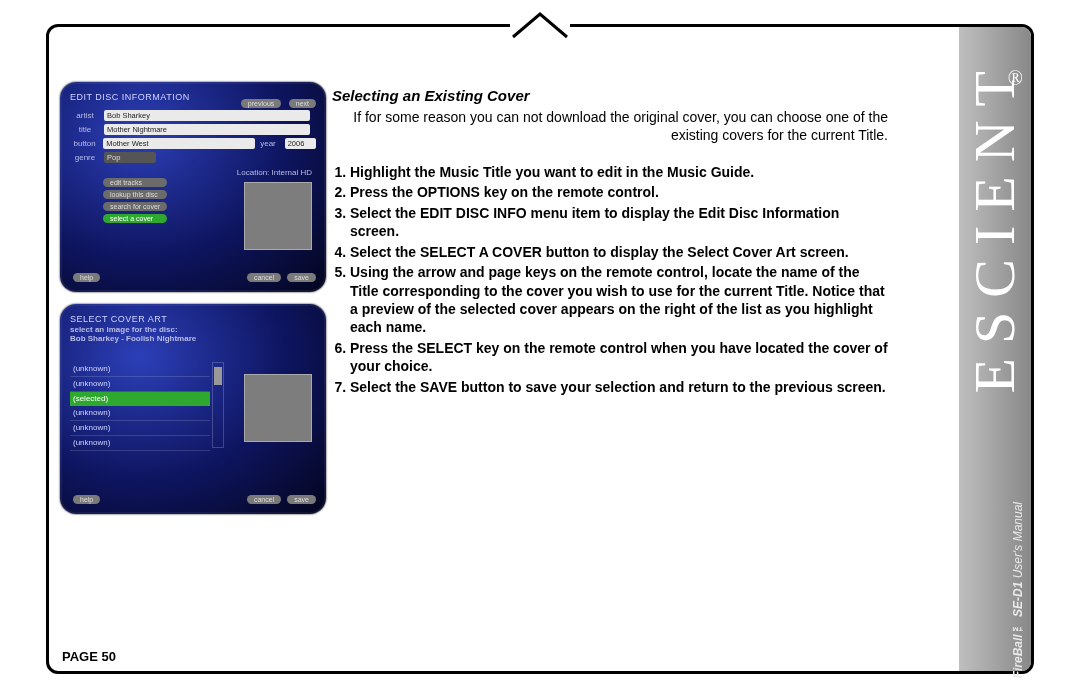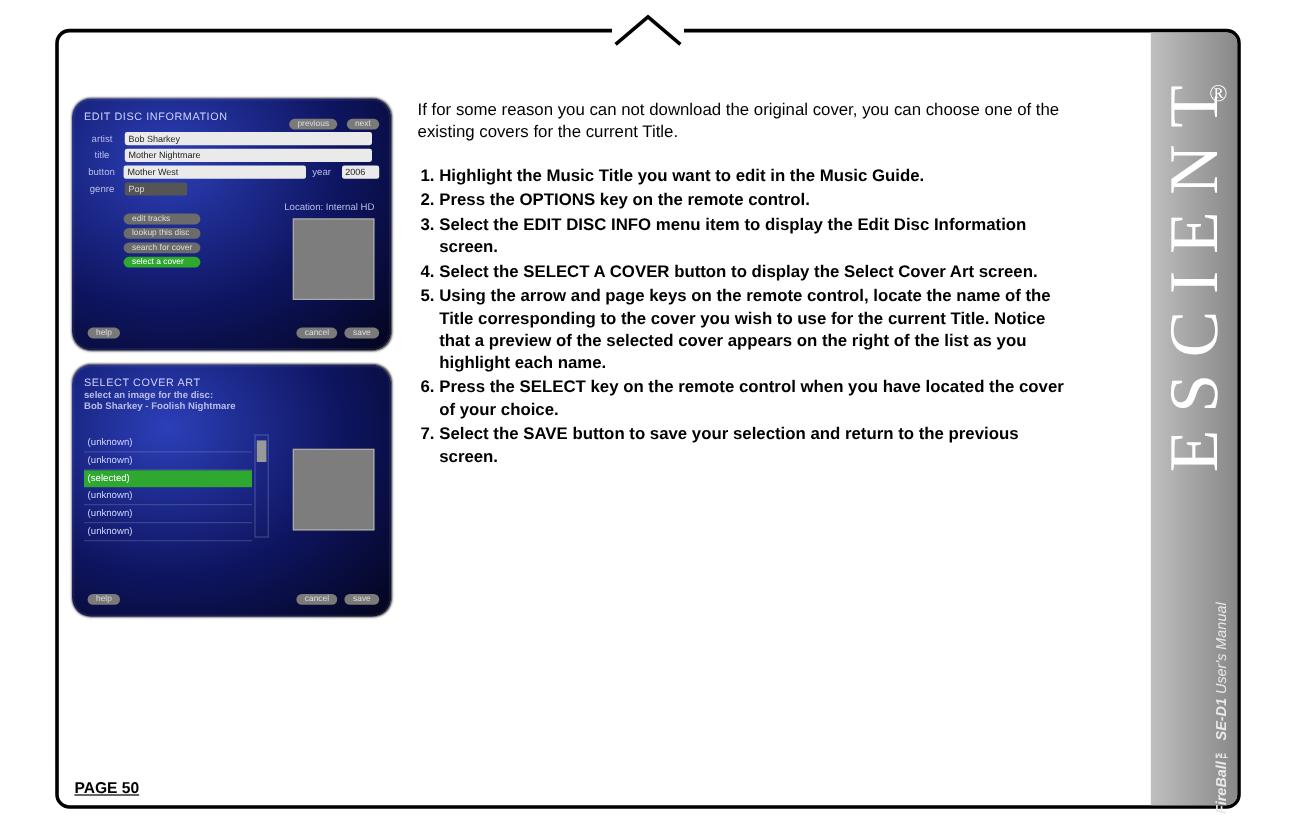--- a/index.html
+++ b/index.html
@@ -78,21 +78,21 @@
     white-space: nowrap;
   }
   .doc-vertical .bold-it { font-weight: bold; font-style: italic; }
   .doc-vertical .light-it { font-style: italic; }
   .content {
     position: absolute;
     left: 60px;
     top: 82px;
     width: 900px;
     display: flex;
-    gap: 18px;
+    gap: 2px;
   }
   .screens {
     width: 270px;
     flex-shrink: 0;
   }
   .screen {
     width: 266px;
     height: 210px;
     background: radial-gradient(ellipse at 30% 25%, #2c3fb8 0%, #0e1560 55%, #03041c 100%);
     border-radius: 16px;
@@ -222,35 +222,34 @@
     font-size: 14px;
     line-height: 1.32;
     padding-right: 72px;
   }
   .sec-title {
     font-weight: bold;
     font-style: italic;
     font-size: 15px;
     margin: 4px 0 2px;
   }
-  .intro { margin: 0 0 18px 0; }
+  .intro { margin: 0 0 18px 0; text-align: right; }
   .lead-bold { font-weight: bold; margin: 0 0 2px 0; }
   ol.steps {
     font-weight: bold;
     margin: 0 0 0 18px;
     padding: 0;
   }
   ol.steps li { margin-bottom: 2px; }
   .page-num {
     position: absolute;
     left: 62px;
     bottom: 34px;
     font-weight: bold;
     font-size: 13px;
-    text-decoration: underline;
   }
 </style>
 </head>
 <body>
 
 <div class="notch">
   <svg width="60" height="32" viewBox="0 0 60 32">
     <polyline points="3,29 30,6 57,29" fill="#fff" stroke="#000" stroke-width="3" stroke-linejoin="miter"></polyline>
   </svg>
 </div>
@@ -334,20 +333,21 @@
         <span class="pill">help</span>
         <span class="rg">
           <span class="pill">cancel</span>
           <span class="pill">save</span>
         </span>
       </div>
     </div>
   </div>
 
   <div class="text-col">
+    <p class="sec-title">Selecting an Existing Cover</p>
     <p class="intro">If for some reason you can not download the original cover, you can choose one of the existing covers for the current Title.</p>
     <ol class="steps">
       <li>Highlight the Music Title you want to edit in the Music Guide.</li>
       <li>Press the OPTIONS key on the remote control.</li>
       <li>Select the EDIT DISC INFO menu item to display the Edit Disc Information screen.</li>
       <li>Select the SELECT A COVER button to display the Select Cover Art screen.</li>
       <li>Using the arrow and page keys on the remote control, locate the name of the Title corresponding to the cover you wish to use for the current Title. Notice that a preview of the selected cover appears on the right of the list as you highlight each name.</li>
       <li>Press the SELECT key on the remote control when you have located the cover of your choice.</li>
       <li>Select the SAVE button to save your selection and return to the previous screen.</li>
     </ol>

